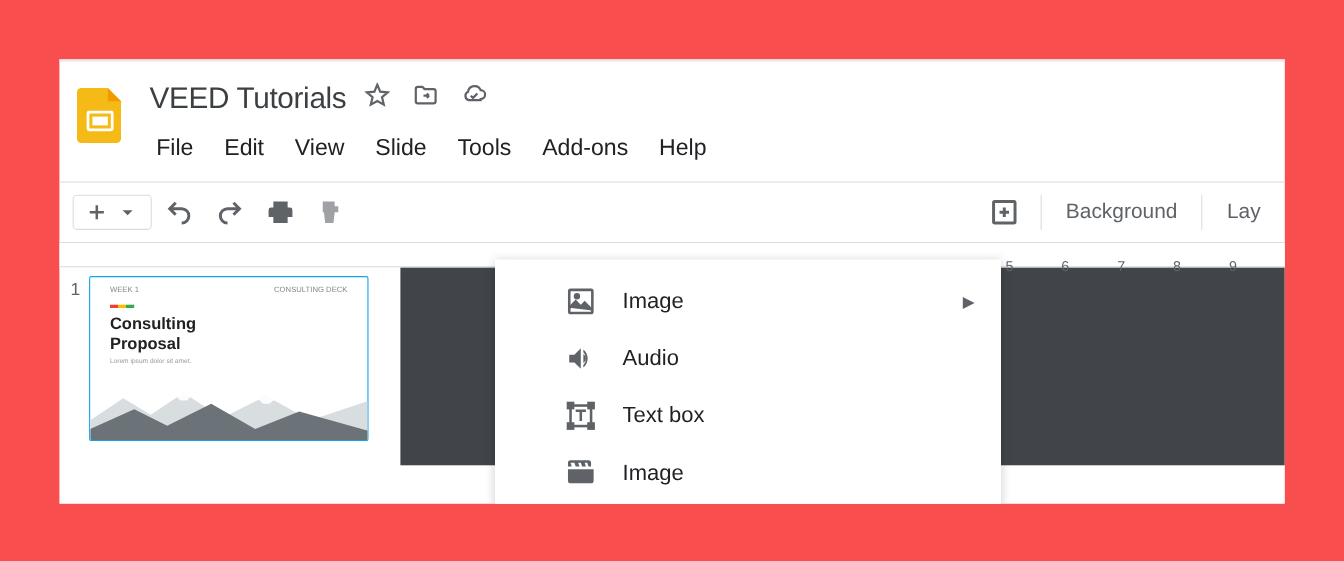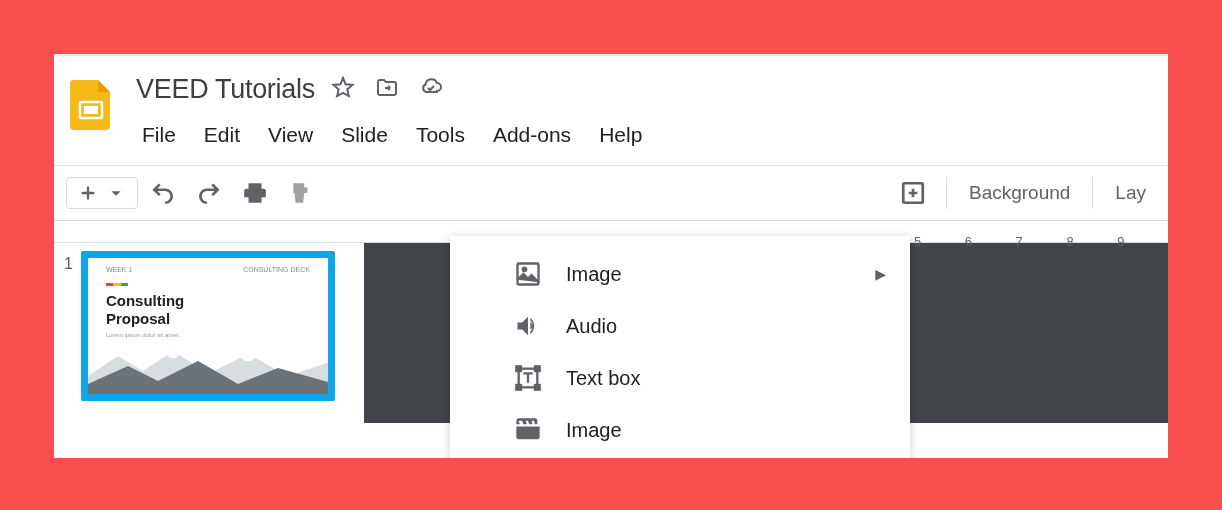--- a/index.html
+++ b/index.html
@@ -23,21 +23,21 @@
     .new-slide-btn svg { width: 22px; height: 22px; }
     .divider { width: 1px; height: 32px; background: #dadce0; margin: 0 8px; }
     .toolbar-spacer { flex: 1; }
     .toolbar-label { font-size: 19px; color: #5f6368; padding: 0 10px; }
     .ruler { display: flex; border-bottom: 1px solid #dadce0; height: 22px; font-size: 13px; color: #5f6368; align-items: center; padding-left: 860px; gap: 0; background: #fff; position: relative; }
     .ruler-tick { width: 80px; position: relative; }
     .ruler-tick::before { content: attr(data-num); position: absolute; left: 0; top: 2px; }
     .workspace { display: flex; height: 180px; }
     .thumbnail-panel { width: 310px; padding: 8px 10px; display: flex; gap: 8px; }
     .slide-num { font-size: 16px; color: #5f6368; margin-top: 4px; }
-    .thumbnail { width: 254px; height: 150px; border: 7px solid #0ea5e9; border-radius: 2px; background: #fff; position: relative; overflow: hidden; }
+    .thumbnail { width: 254px; height: 150px; border: 1px solid #0ea5e9; border-radius: 2px; background: #fff; position: relative; overflow: hidden; }
     .thumb-header { padding: 8px 18px 0; font-size: 7px; color: #888; display: flex; justify-content: space-between; }
     .thumb-accent { width: 22px; height: 3px; background: linear-gradient(90deg, #ea4335 33%, #fbbc04 33% 66%, #34a853 66%); margin: 10px 0 6px 18px; }
     .thumb-title { font-size: 15px; font-weight: 700; color: #202124; padding: 0 18px; line-height: 1.2; }
     .thumb-lorem { font-size: 6px; color: #999; padding: 4px 18px 0; }
     .thumb-mountain { position: absolute; bottom: 0; left: 0; right: 0; height: 48px; }
     .canvas-area { flex: 1; background: #414549; }
     .dropdown { position: absolute; top: 180px; left: 396px; width: 460px; background: #fff; box-shadow: 0 2px 10px rgba(0,0,0,0.2); border-radius: 0 0 8px 8px; padding: 12px 0; z-index: 100; }
     .dropdown-item { display: flex; align-items: center; padding: 12px 24px; font-size: 20px; color: #202124; cursor: pointer; gap: 24px; margin-left: 40px; }
     .dropdown-item svg { width: 28px; height: 28px; color: #5f6368; flex-shrink: 0; }
     .dropdown-chevron { margin-left: auto; color: #5f6368; font-size: 14px; }

